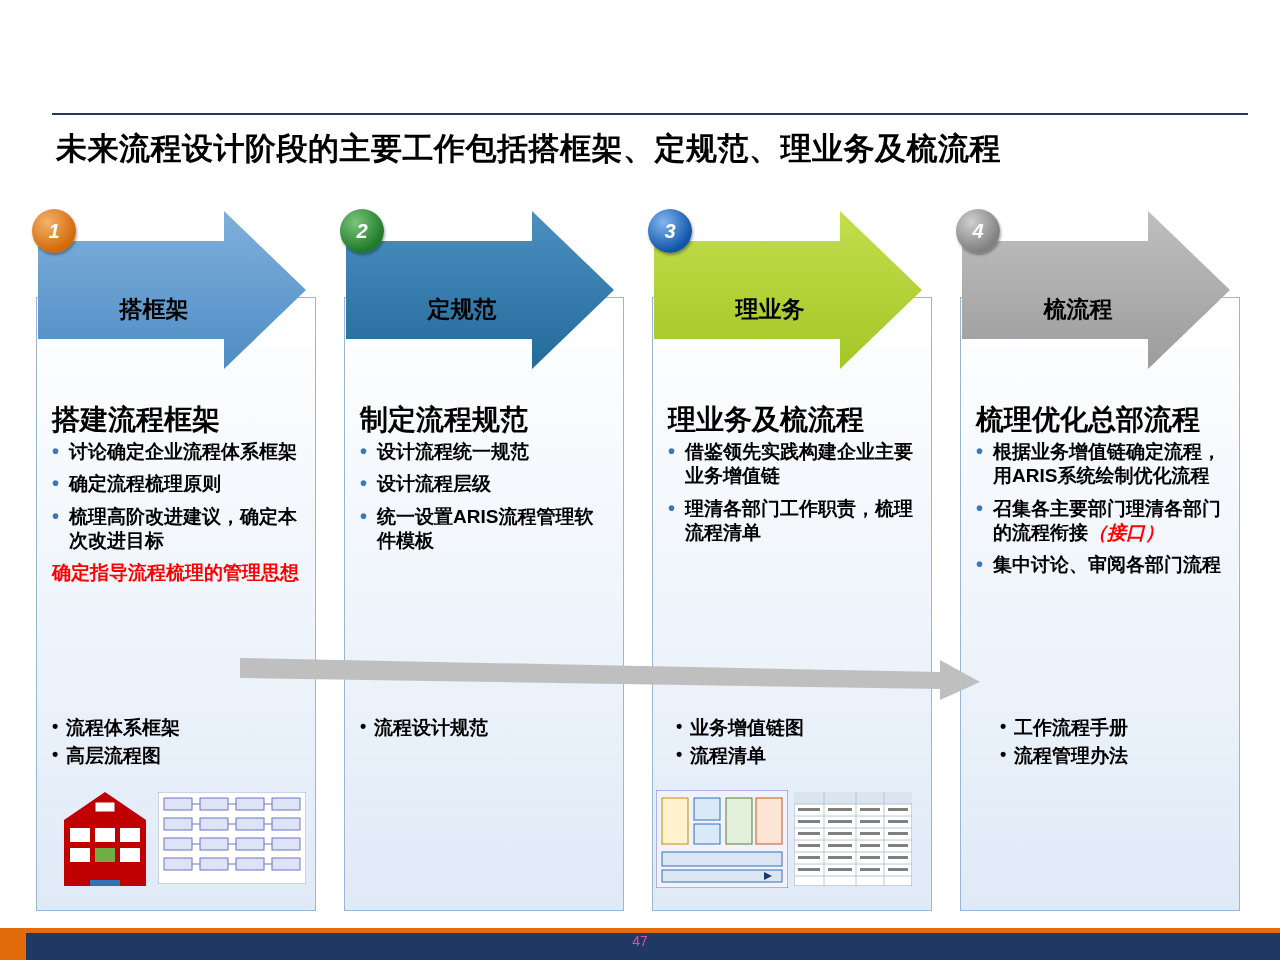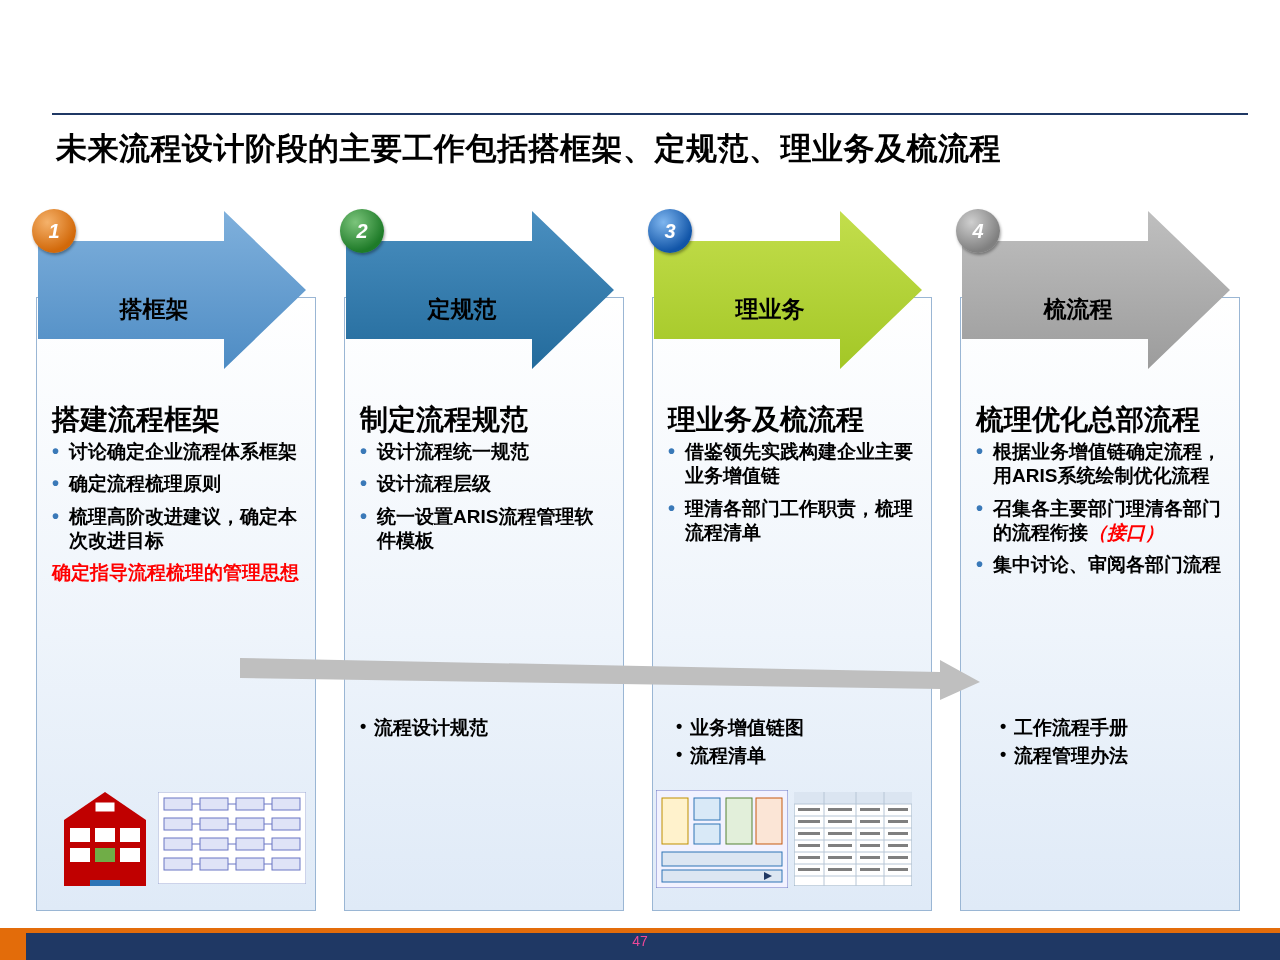--- a/index.html
+++ b/index.html
@@ -323,20 +323,24 @@
     </div>
     <div class="bullet">集中讨论、审阅各部门流程</div>
   </div>
 
   <div class="divider-arrow">
     <svg width="740" height="42" viewBox="0 0 740 42">
       <path d="M0,0 L700,14 L700,2 L740,24 L700,42 L700,31 L0,20 Z" fill="#bfbfbf"></path>
     </svg>
   </div>
 
+  <div class="outputs o-1">
+    <div class="o-item">流程体系框架</div>
+    <div class="o-item">高层流程图</div>
+  </div>
   <div class="outputs o-2">
     <div class="o-item">流程设计规范</div>
   </div>
   <div class="outputs o-3">
     <div class="o-item">业务增值链图</div>
     <div class="o-item">流程清单</div>
   </div>
   <div class="outputs o-4">
     <div class="o-item">工作流程手册</div>
     <div class="o-item">流程管理办法</div>

